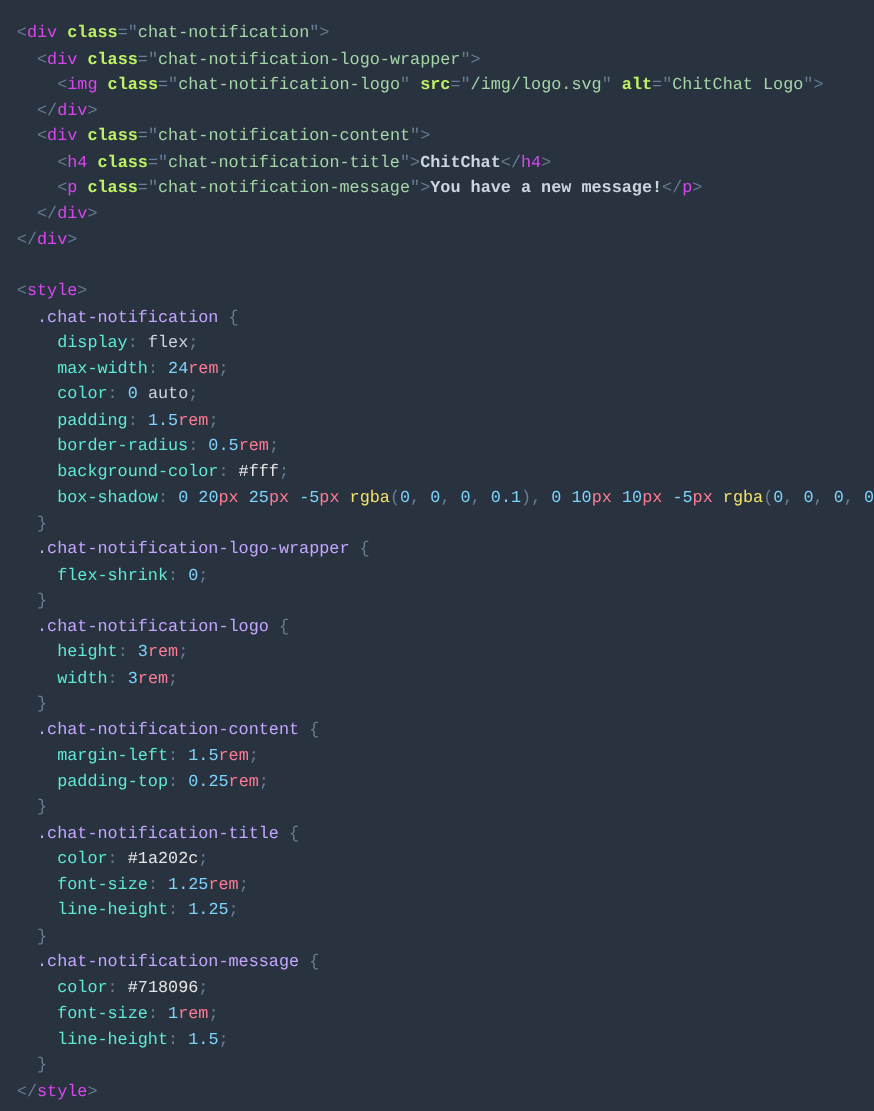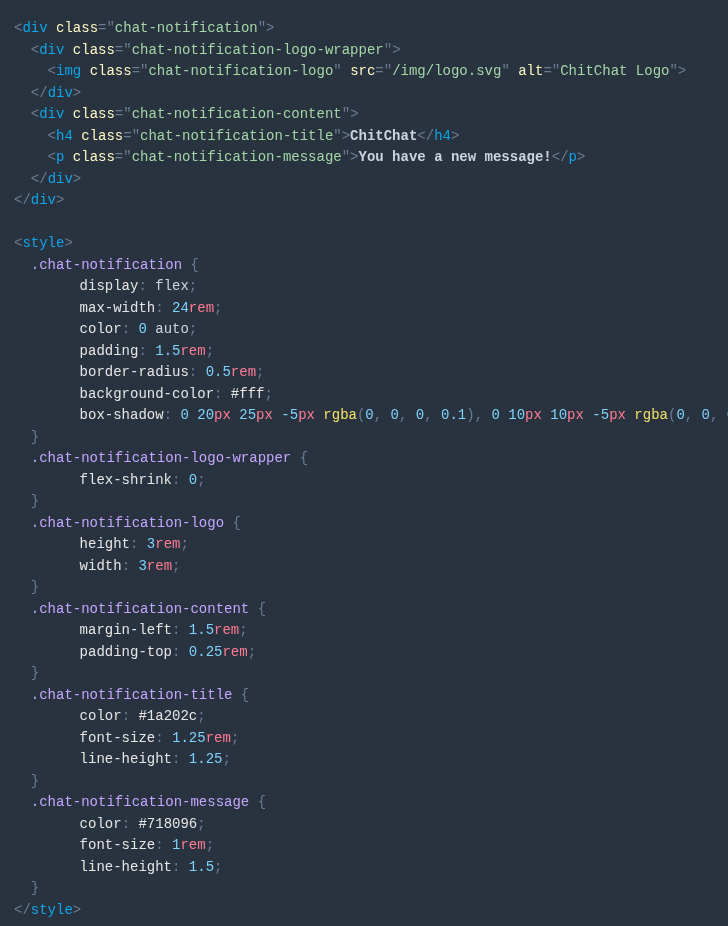--- a/index.html
+++ b/index.html
@@ -15,27 +15,27 @@
     font-size: 14px;
     line-height: 21.5px;
     color: #cbd5e0;
     padding: 18px 14px;
     overflow: hidden;
   }
   .code-block {
     white-space: pre;
   }
   .punct { color: #687c93; }
-  .tag { color: #0ea5e9; }
-  .attr-name { color: #fef9c3; }
+  .tag { color: #d946ef; }
+  .attr-name { color: #bef264; font-weight: bold; }
   .attr-eq { color: #687c93; }
   .string { color: #a5d6a7; }
   .text { color: #cbd5e0; font-weight: bold; }
   .selector { color: #c3a6ff; }
-  .prop { color: #e5e5e5; margin-left: 32px; }
+  .prop { color: #5eead4; }
   .value { color: #cbd5e0; }
   .num { color: #7dd3fc; }
   .unit { color: #ff7b93; }
   .hex { color: #e5e5e5; }
   .fn { color: #f5e267; }
   .paren { color: #687c93; }
   .comma { color: #687c93; }
   .semi { color: #687c93; }
   .colon { color: #687c93; }
   .brace { color: #687c93; }

